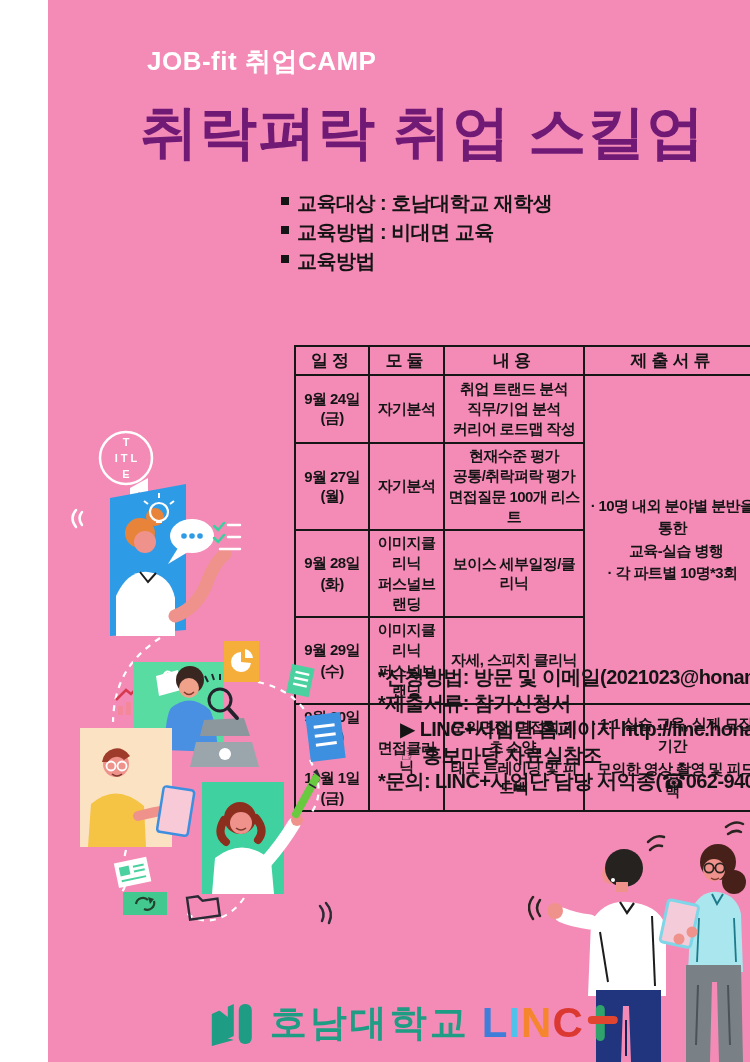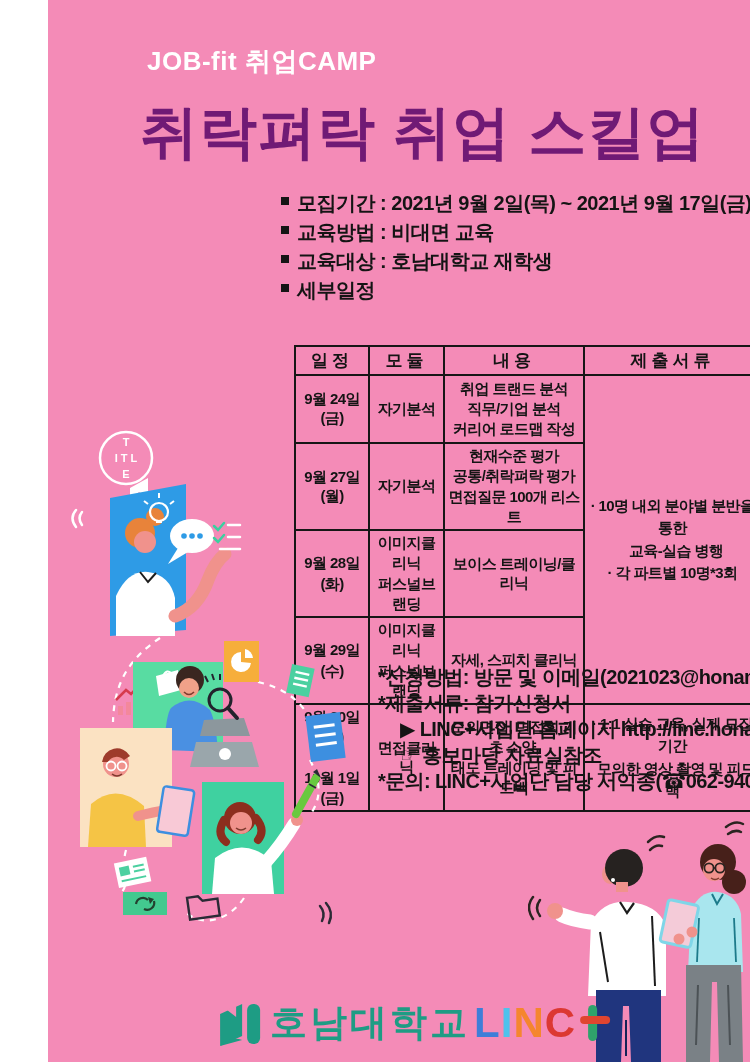--- a/index.html
+++ b/index.html
@@ -51,53 +51,49 @@
   
   .contact{
     position:absolute;left:330px;top:664px;
     font-size:20px;font-weight:700;letter-spacing:-.6px;
   }
   .contact .line{line-height:26px;white-space:nowrap;}
   .contact .indent{padding-left:22px;}
   
   .logo-row{
     position:absolute;left:50%;top:998px;transform:translateX(-52%);
-    display:flex;align-items:center;gap:4px;white-space:nowrap;
+    display:flex;align-items:center;gap:12px;white-space:nowrap;
   }
   .uni-name{font-size:37px;font-weight:800;color:#1E9C84;letter-spacing:3px;}
   .linc{font-size:42px;font-weight:800;letter-spacing:1px;display:flex;align-items:center;}
   .linc span{line-height:1;}
   .linc-l{color:#3E7ED8;} .linc-i{color:#4FC2EC;} .linc-n{color:#F5862E;} .linc-c{color:#DC3832;}
   svg{display:block;}
   .abs{position:absolute;}
 </style>
 </head>
 <body>
 
 <div class="poster">
 
   <div class="eyebrow">JOB-fit 취업CAMP</div>
   <h1 class="main-title">취락펴락 취업 스킬업</h1>
 
   <ul class="info-list">
     <li>
         <span class="sq"></span>
-        <span>모집기간 : 2021년 9월 2일(목) ~ 2021년 9월 17일(금)</span>
+        <span>교육대상 : 호남대학교 재학생</span>
       </li>
     <li>
         <span class="sq"></span>
         <span>교육방법 : 비대면 교육</span>
       </li>
     <li>
         <span class="sq"></span>
-        <span>교육대상 : 호남대학교 재학생</span>
-      </li>
-    <li>
-        <span class="sq"></span>
-        <span>세부일정</span>
+        <span>교육방법</span>
       </li>
   </ul>
 
   <table class="sched">
     <colgroup>
         <col class="c-date">
         <col class="c-mod">
         <col class="c-cont">
         <col class="c-meth">
       </colgroup>
@@ -124,21 +120,21 @@
         <td>9월 27일(월)</td>
         <td>자기분석</td>
         <td class="multi">현재수준 평가
 공통/취락펴락 평가
 면접질문 100개 리스트</td>
       </tr>
       <tr class="r3">
         <td class="multi">9월 28일(화)</td>
         <td class="multi">이미지클리닉
 퍼스널브랜딩</td>
-        <td>보이스 트레이닝/클리닉</td>
+        <td>보이스 세부일정/클리닉</td>
       </tr>
       <tr class="r4">
         <td class="multi">9월 29일(수)</td>
         <td class="multi">이미지클리닉
 퍼스널브랜딩</td>
         <td>자세, 스피치 클리닉</td>
       </tr>
       <tr class="r5">
         <td class="multi">9월 30일(목)
 ~

